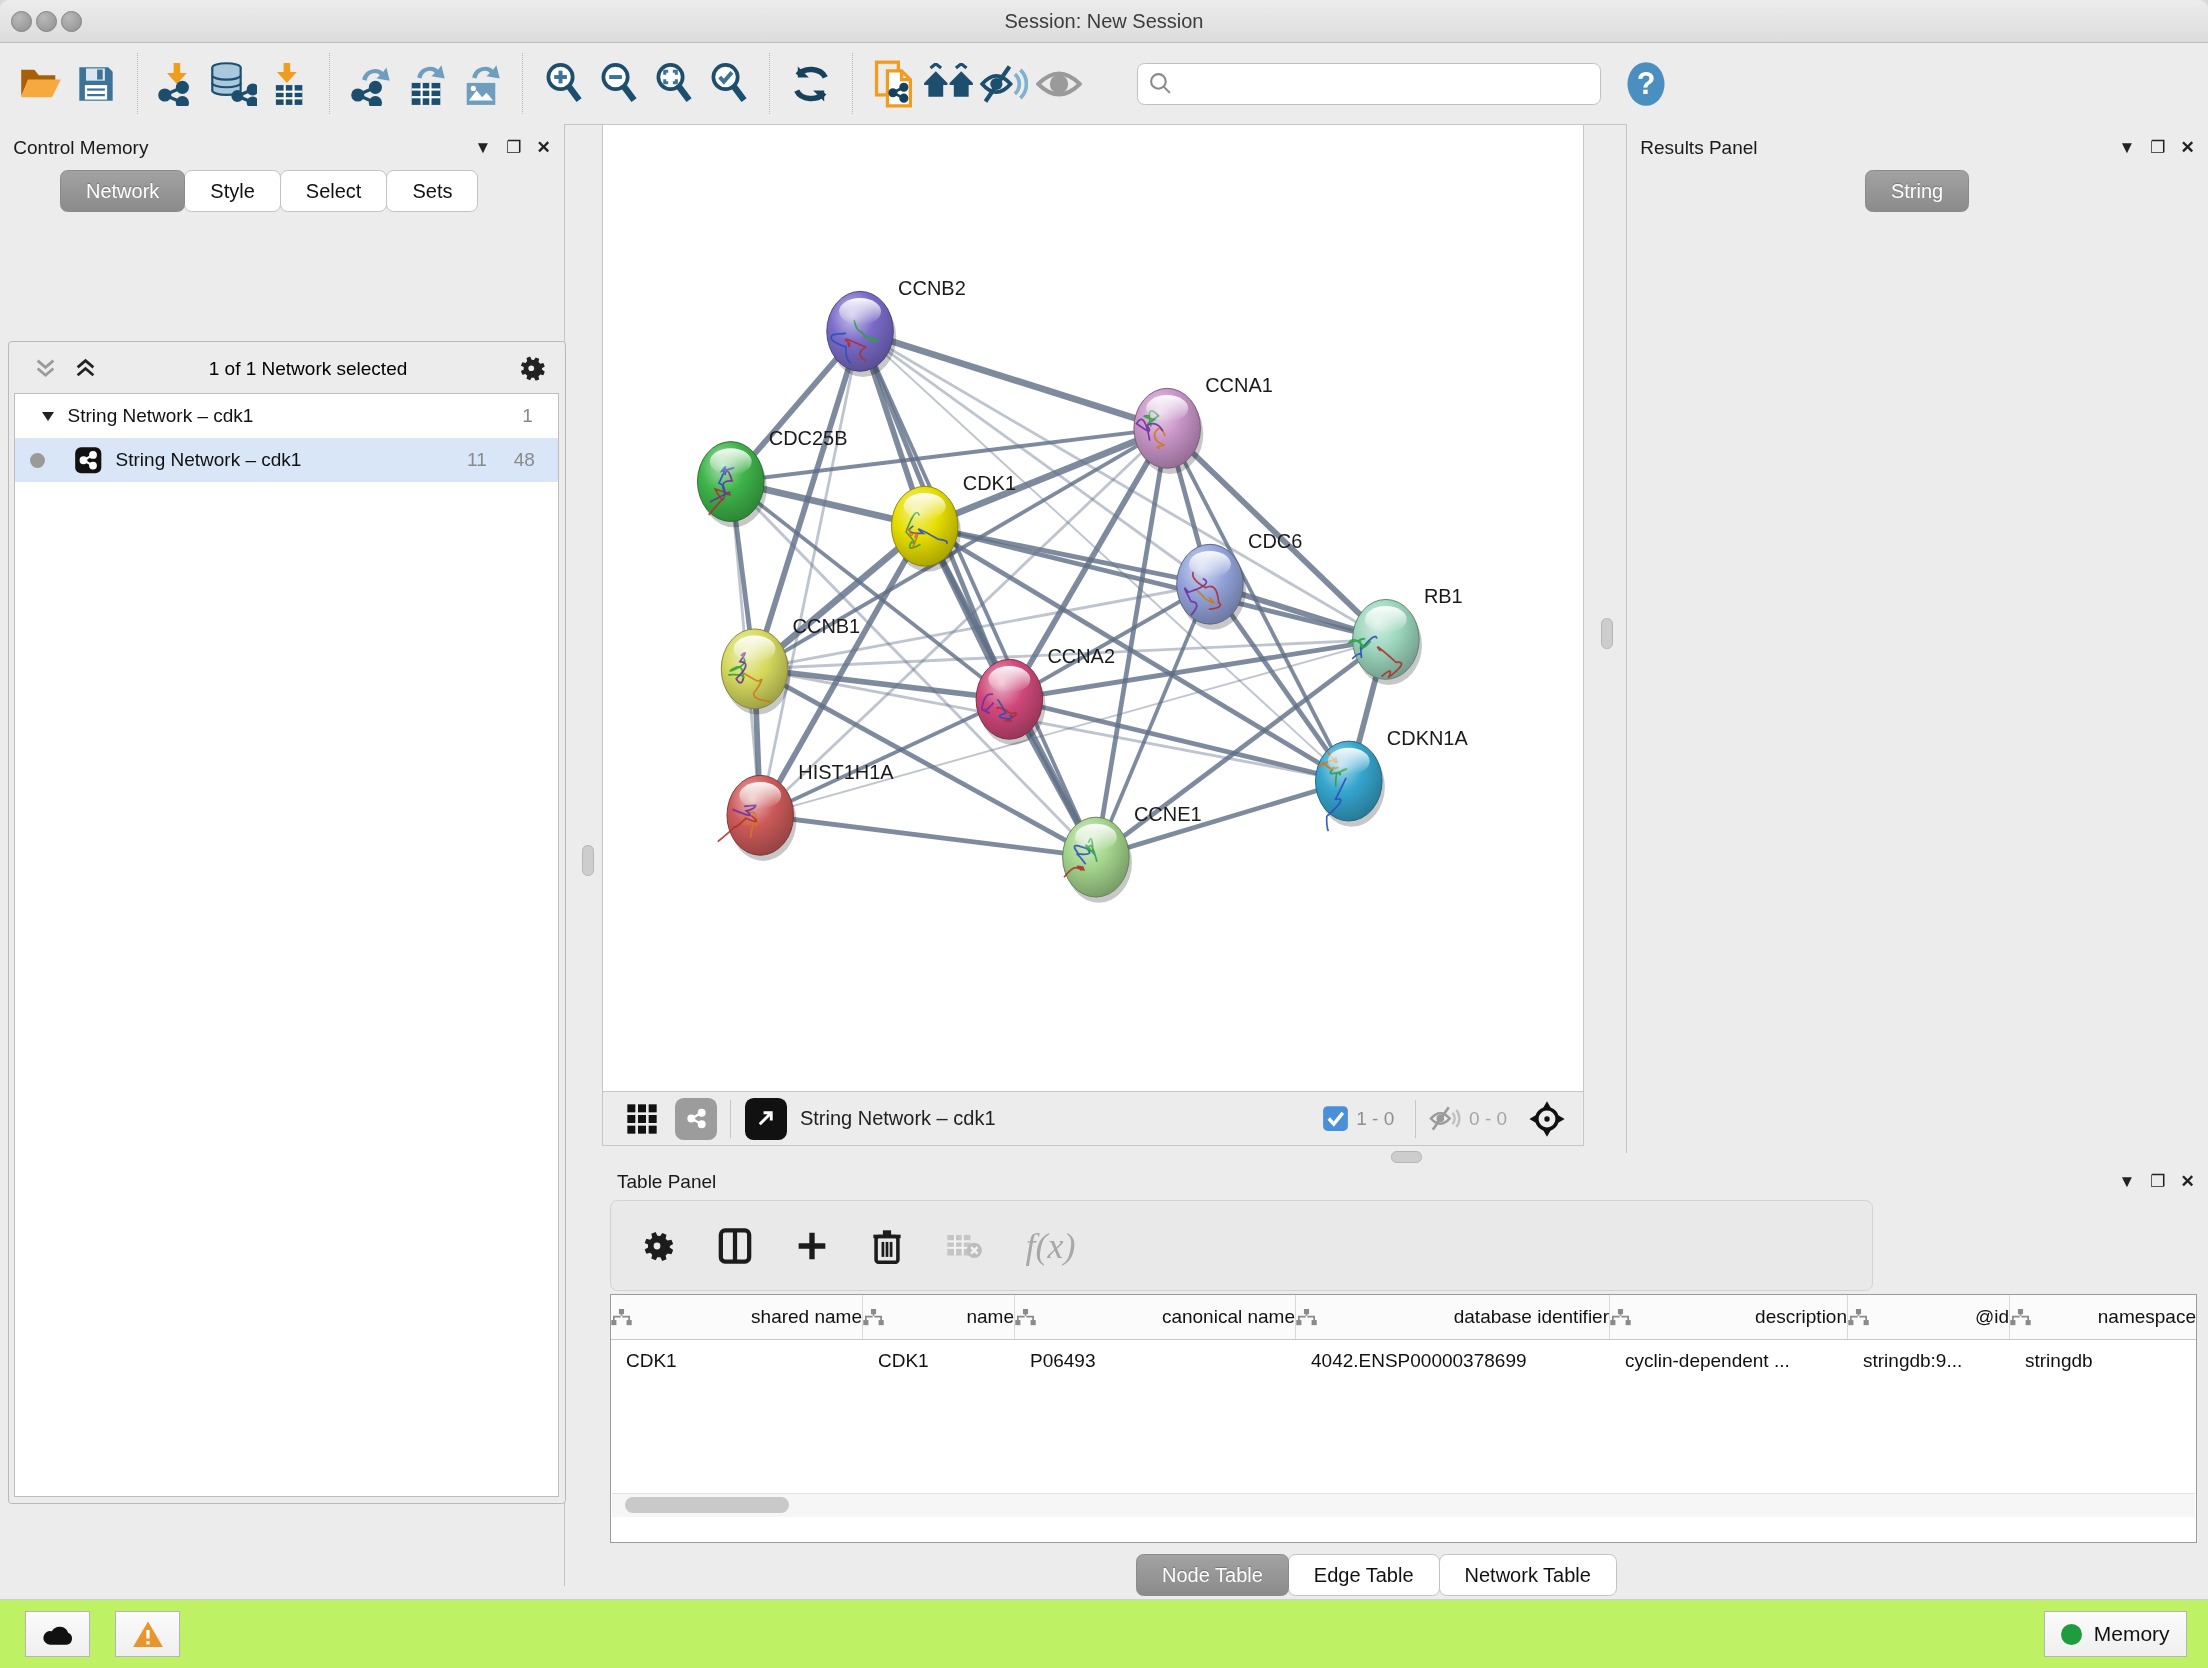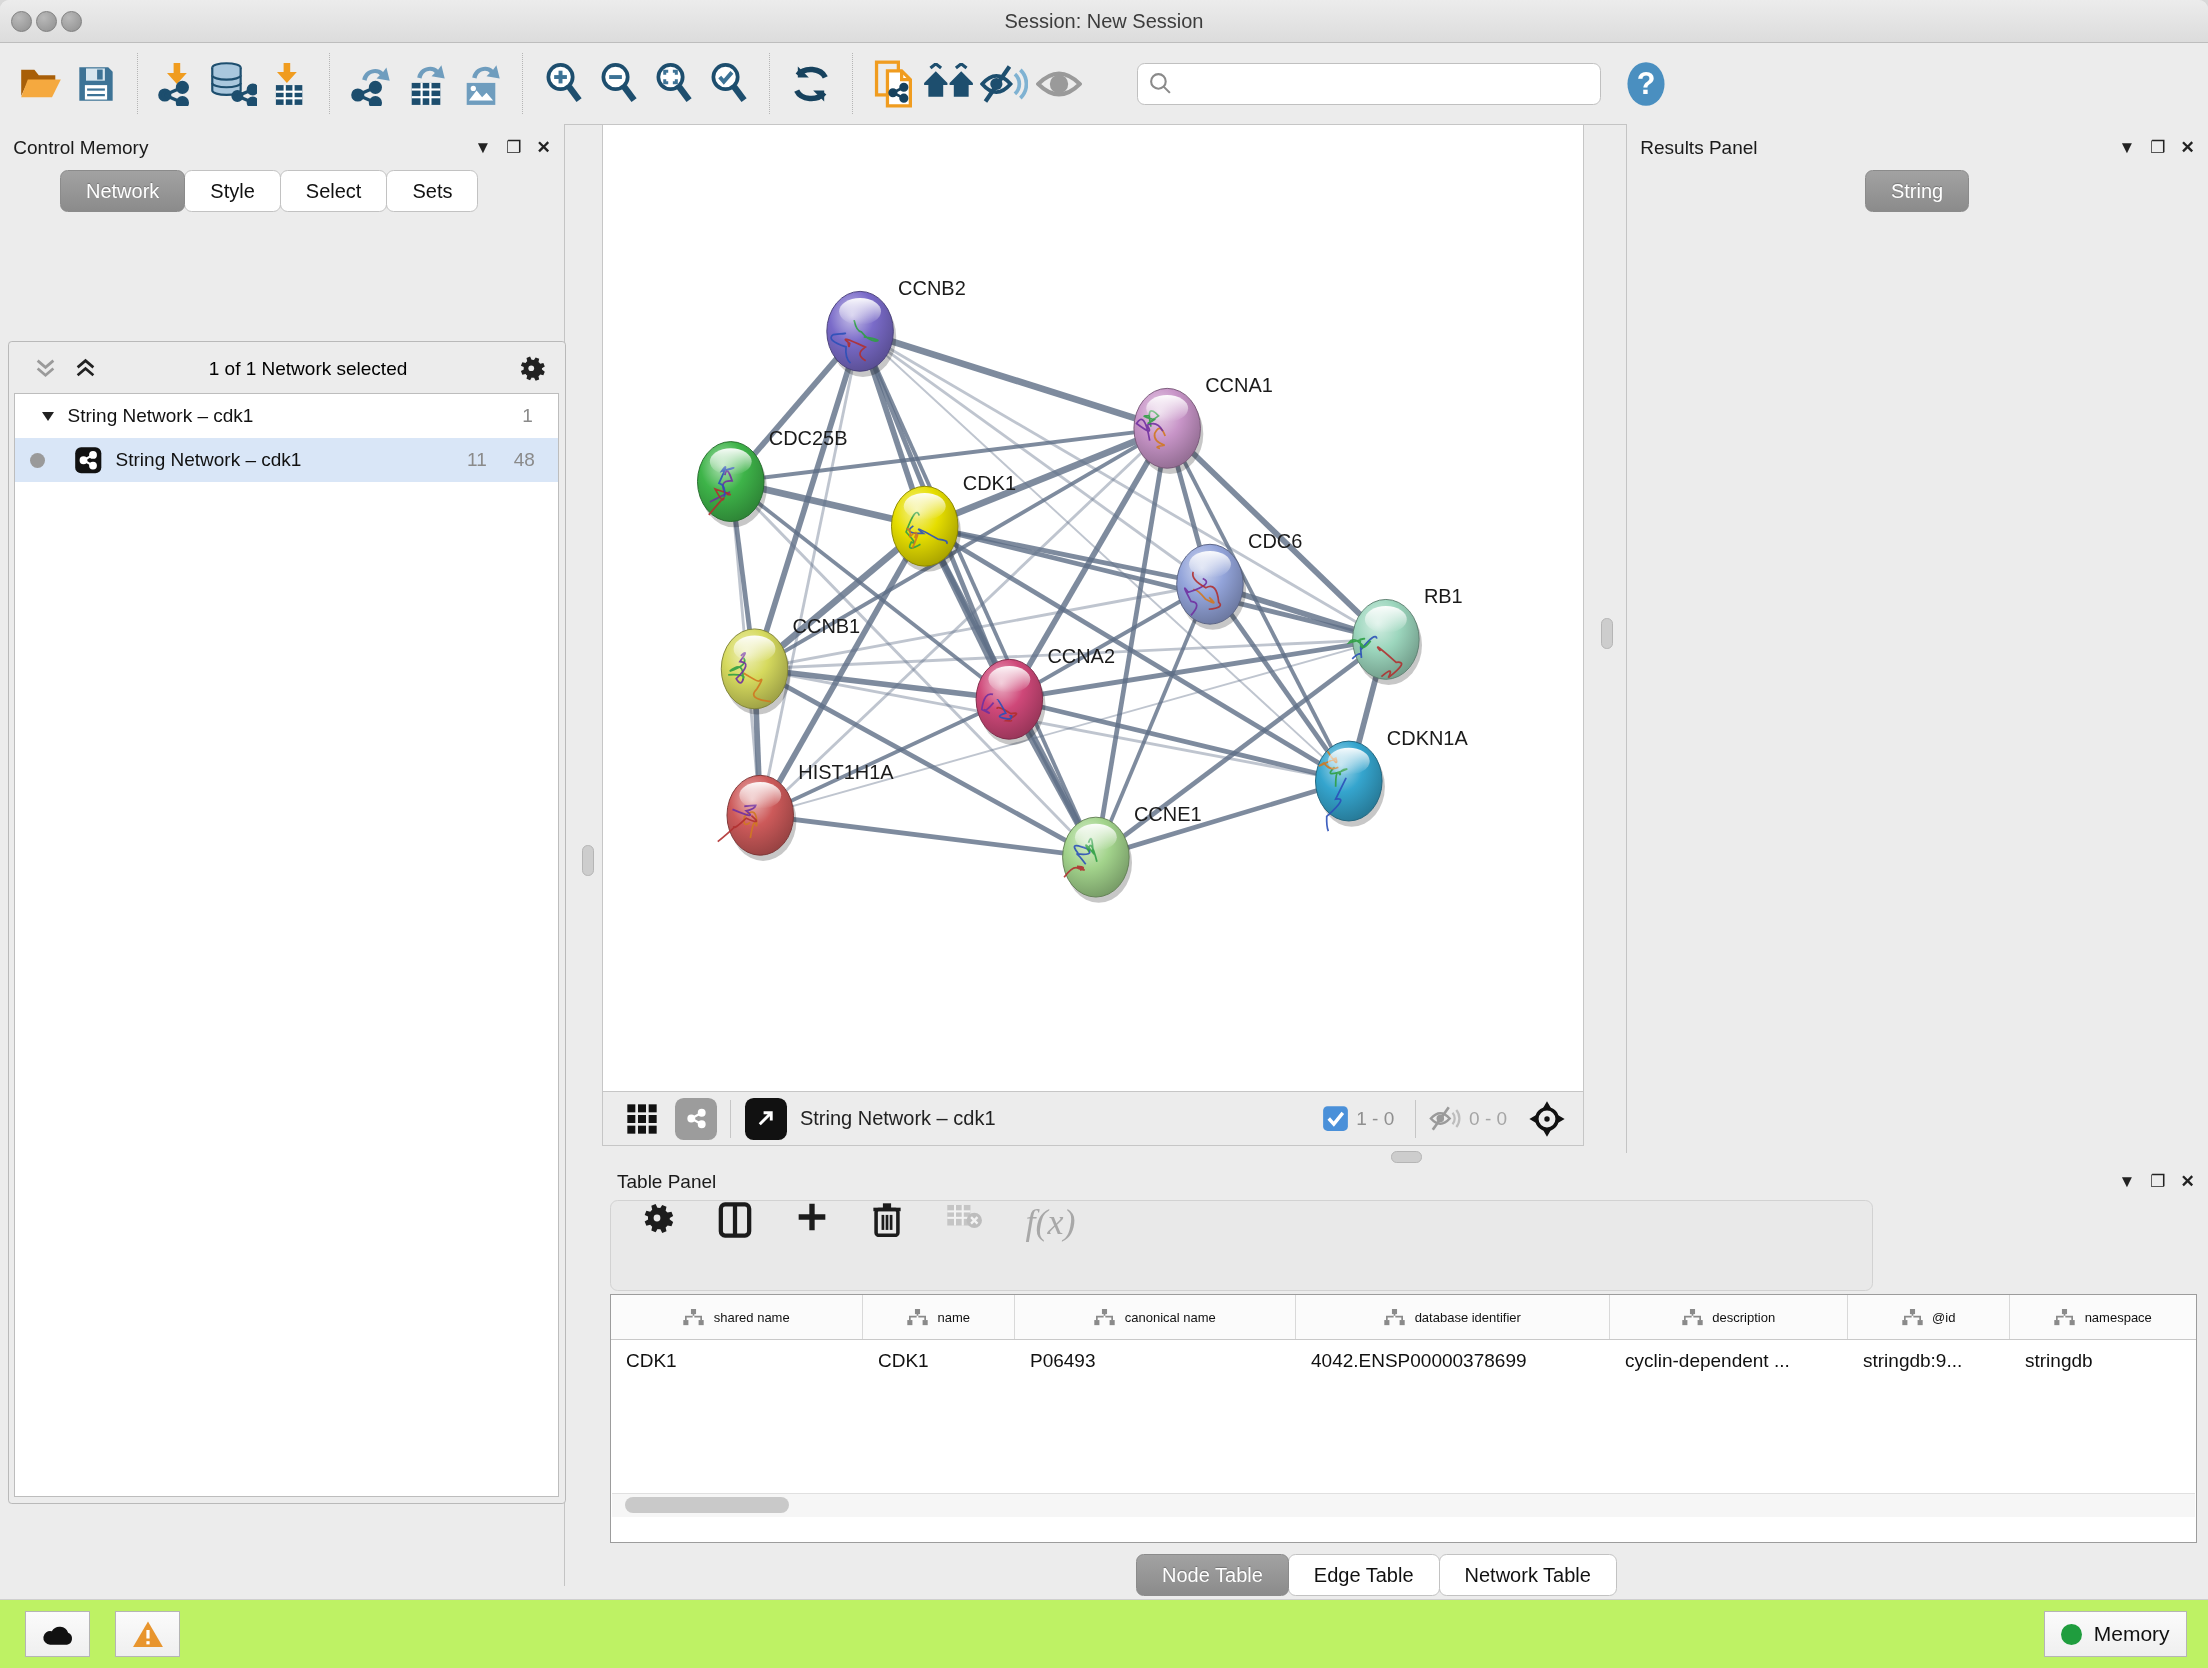--- a/index.html
+++ b/index.html
@@ -49,24 +49,24 @@
     border:1px solid #c6c6c6;border-top:none;display:flex;align-items:center;box-sizing:border-box;}
   .nf-sep{width:0;height:38px;border-left:1px solid #c6c6c6;margin:0 13.3px;}
   .nf-title{font-size:20px;color:#222;margin-left:13.3px;}
   .nf-num{font-size:19px;color:#8f8f8f;margin:0 7.6px 0 7.6px;}
   .blackbtn{width:42px;height:42px;border-radius:8.6px;background:#111;display:flex;align-items:center;justify-content:center;}
   .graybtn{width:42px;height:42px;border-radius:8.6px;background:#9c9c9c;display:flex;align-items:center;justify-content:center;}
   
   .handle{position:absolute;background:#cdcdcd;border:1px solid #b5b5b5;border-radius:5.7px;}
   
   .tp-tool{position:absolute;left:610px;top:1200px;width:1263px;height:91px;background:#e9e9e9;
-    border:1px solid #d2d2d2;border-radius:7.6px;display:flex;gap:44px;padding-left:28.5px;box-sizing:border-box;}
+    border:1px solid #d2d2d2;border-radius:7.6px;display:flex;align-items:center;gap:44px;padding-left:28.5px;box-sizing:border-box;}
   .tbl{position:absolute;left:610px;top:1294px;width:1587px;height:249px;background:#fff;border:1px solid #9c9c9c;box-sizing:border-box;}
   .tbl-headrow{display:flex;height:44px;border-bottom:1px solid #c9c9c9;background:#fbfbfb;}
-  .th{display:flex;align-items:center;justify-content:center;gap:9.5px;font-size:13px;color:#111;
+  .th{display:flex;align-items:center;justify-content:space-between;gap:9.5px;font-size:19px;color:#111;
     border-right:1px solid #d9d9d9;box-sizing:border-box;overflow:hidden;white-space:nowrap;}
   .tbl-row{display:flex;height:42px;}
   .td{display:flex;align-items:center;font-size:19px;color:#111;padding-left:15px;box-sizing:border-box;
     overflow:hidden;white-space:nowrap;}
   .tbl-scroll{position:absolute;left:1px;bottom:25px;right:1px;height:23px;background:#f6f6f6;border-top:1px solid #e0e0e0;}
   .tbl-thumb{position:absolute;left:13.3px;top:2.9px;width:164px;height:16px;background:#c9c9c9;border-radius:8.6px;}
   .tp-tabs{position:absolute;left:1125px;top:1554px;display:flex;padding-left:12px;}
   
   .statusbar{position:absolute;left:0;right:0;bottom:0;height:68px;background:#bef264;border-top:1px solid #cfcfcf;
     display:flex;align-items:center;}

